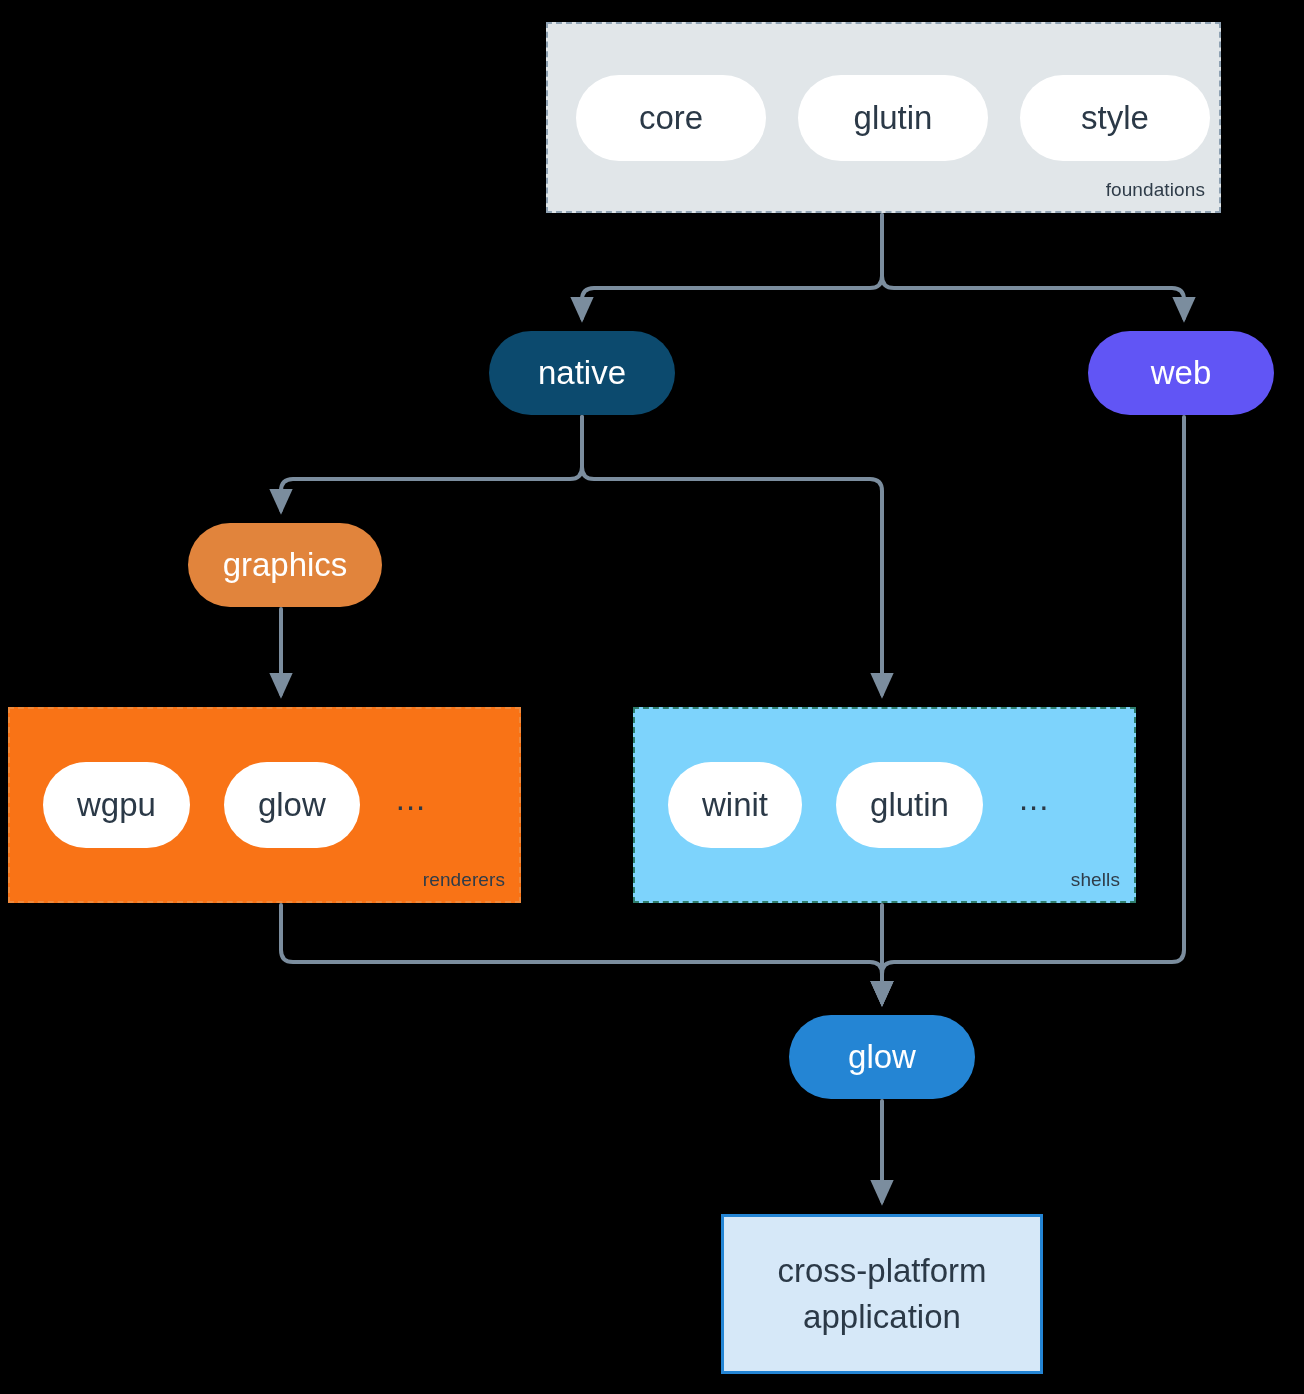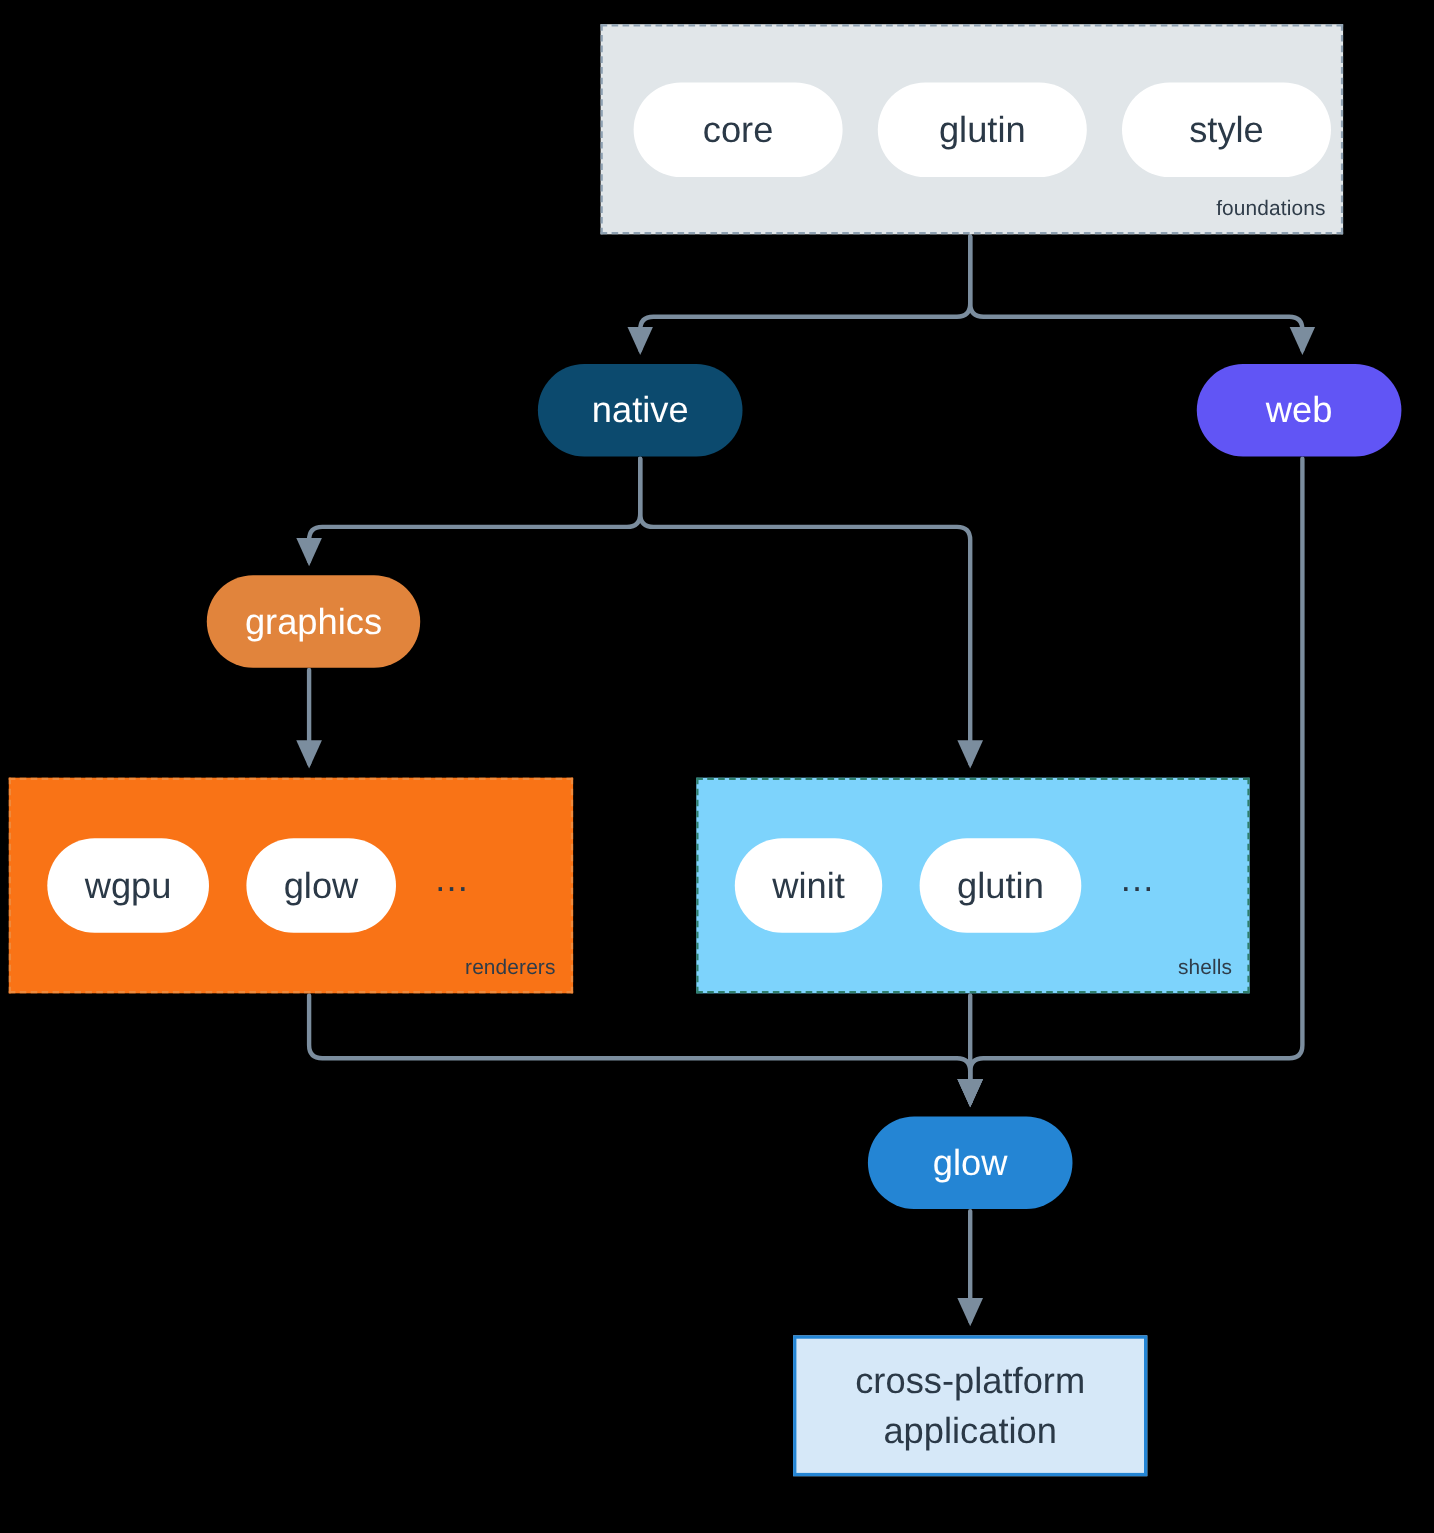--- a/index.html
+++ b/index.html
@@ -129,21 +129,21 @@
     left: 789px; top: 1015px; width: 186px; height: 84px;
     background: #2485d4;
   }
 
   
   #node-app {
     position: absolute;
     left: 721px;
     top: 1214px;
     width: 322px;
-    height: 128px;
+    height: 160px;
     background: #d6e8f8;
     border: 3px solid #2485d4;
     box-sizing: border-box;
     display: flex;
     flex-direction: column;
     align-items: center;
     justify-content: center;
     color: #2b3947;
     font-size: 33px;
     line-height: 1.38;

